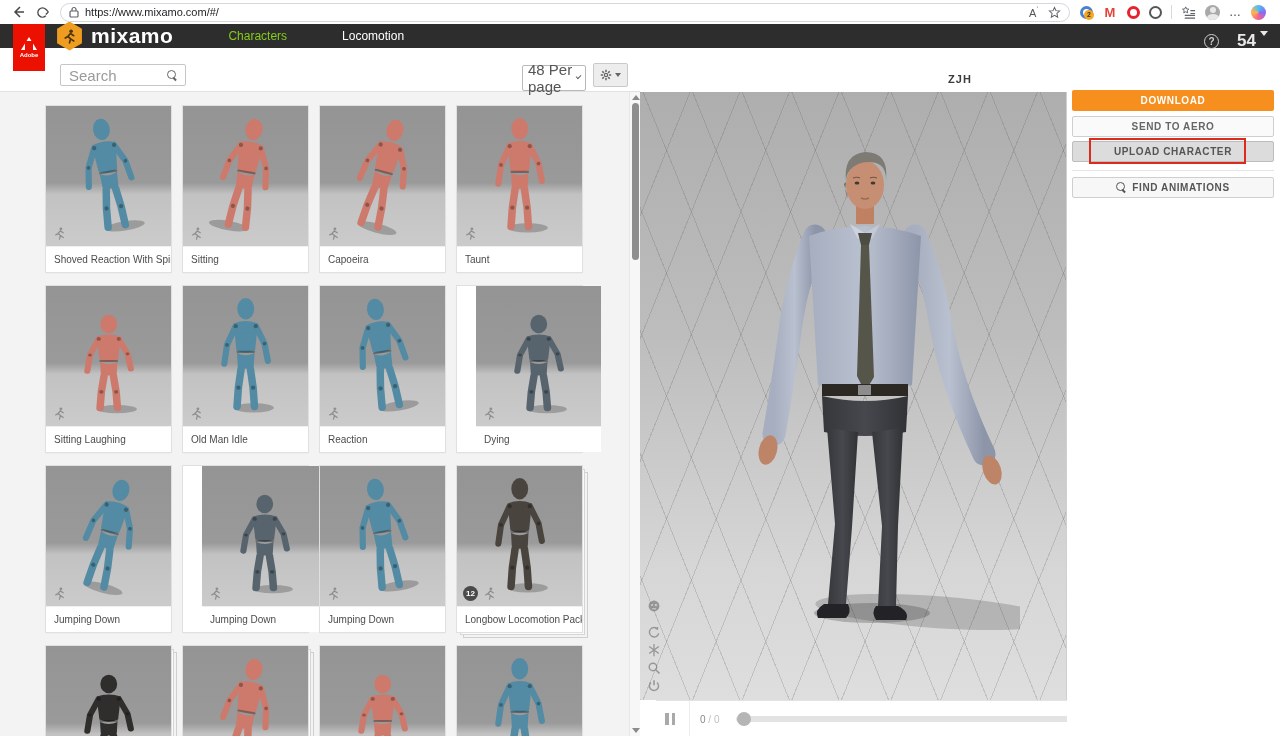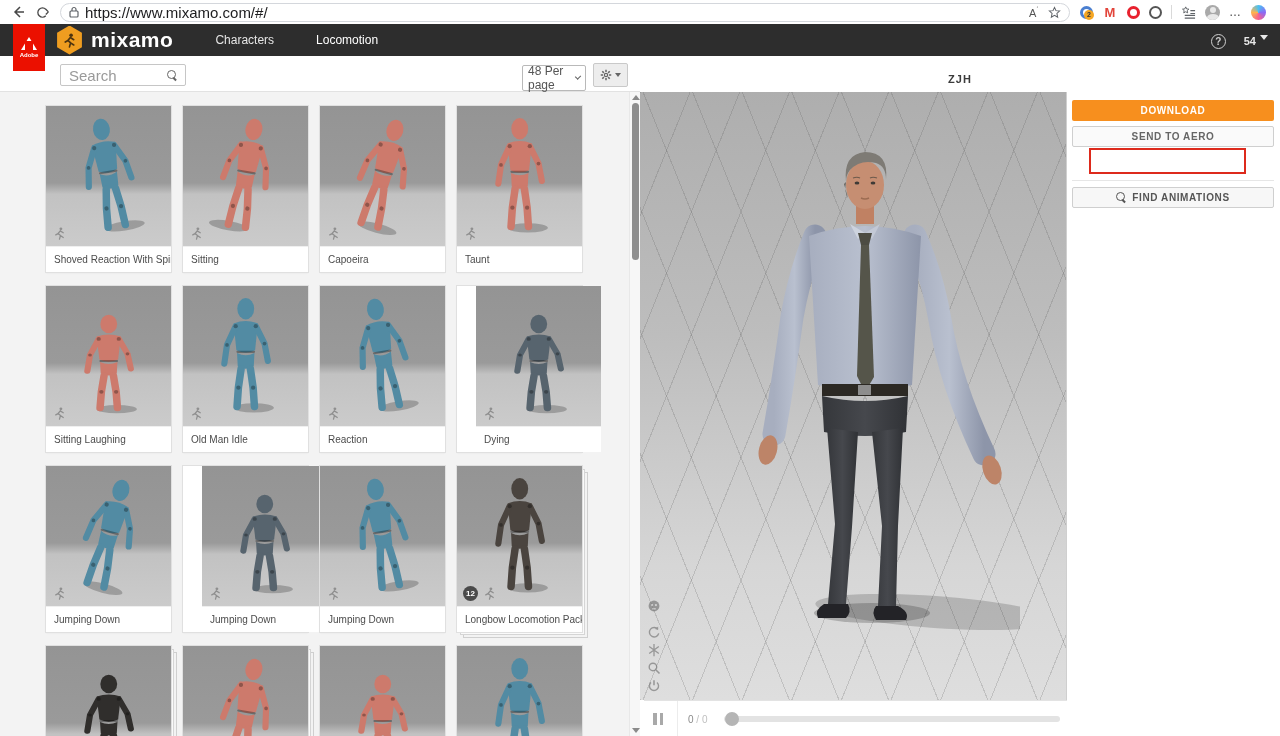--- a/index.html
+++ b/index.html
@@ -4,71 +4,71 @@
 <style>
   * { margin:0; padding:0; box-sizing:border-box; }
   html,body { width:1280px; height:736px; overflow:hidden; background:#fff;
     font-family:"Liberation Sans", sans-serif; }
 
   
   #chrome { position:absolute; left:0; top:0; width:1280px; height:24px; background:#fff; display:flex; align-items:center; }
   .nav-btn { width:24px; height:22px; display:flex; align-items:center; justify-content:center; color:#474747; }
   #urlbar { height:19px; flex:0 0 1010px; margin-left:6px; border:1px solid #d4d7dc; border-radius:10px;
     display:flex; align-items:center; padding:0 8px; background:#fff; }
-  #urlbar .url-text { font-size:15px; color:#1d1d1f; margin-left:6px; flex:1; }
+  #urlbar .url-text { font-size:11px; color:#1d1d1f; margin-left:6px; flex:1; }
   #urlbar .in-bar { color:#555; font-size:11px; margin-left:10px; }
   #chrome-right { display:flex; align-items:center; gap:9px; margin-left:10px; }
   .ext { width:16px; height:16px; position:relative; display:flex; align-items:center; justify-content:center; font-size:11px; font-weight:bold; }
   .ext-blue { width:13px; height:13px; border:3px solid #4b7fd0; border-radius:50%; }
   .ext-blue .badge2 { position:absolute; right:-4px; bottom:-4px; width:10px; height:10px; background:#f5a623; color:#333;
     border-radius:50%; font-size:7px; font-weight:bold; display:flex; align-items:center; justify-content:center; }
   .ext-gmail { color:#e2443a; font-size:13px; }
   .ext-opera { width:13px; height:13px; border:3.5px solid #e8212e; border-radius:50%; }
   .ext-cookie { width:13px; height:13px; border:2px solid #555; border-radius:50%; }
   .vdiv { width:1px; height:14px; background:#d9d9d9; }
   .avatar { width:15px; height:15px; background:#a9a9a9; border-radius:50%; position:relative; overflow:hidden; }
   .avatar::before { content:""; position:absolute; left:4.5px; top:2.5px; width:6px; height:6px; background:#e8e8e8; border-radius:50%; }
   .avatar::after { content:""; position:absolute; left:1.5px; top:9px; width:12px; height:7px; background:#e8e8e8; border-radius:50% 50% 0 0; }
   .more-dots { color:#444; font-size:12px; letter-spacing:1px; }
   .copilot { width:15px; height:15px; border-radius:50%; background:conic-gradient(#49c1f2,#8a6bf5,#f6618e,#ffb44d,#49c1f2); }
 
   
-  #appbar { position:absolute; left:0; top:24px; width:1280px; height:32px; background:#2d2d2d; display:flex; align-items:center; }
+  #appbar { position:absolute; left:0; top:24px; width:1280px; height:24px; background:#2d2d2d; display:flex; align-items:center;gap:13px; }
   #adobe-tile { position:absolute; left:13px; top:0; width:32px; height:47px; background:#eb1000; z-index:5;
     display:flex; flex-direction:column; align-items:center; justify-content:center; gap:2px; }
   #adobe-a { width:0; height:0; border-left:8px solid transparent; border-right:8px solid transparent; border-bottom:13px solid #fff; position:relative; }
   #adobe-a::after { content:""; position:absolute; left:-4px; top:4px; width:8px; height:9px; background:#eb1000; }
   #adobe-word { color:#fff; font-size:6px; font-weight:bold; }
   #brand { display:flex; align-items:center; margin-left:56px; gap:8px; }
   #hexagon { width:27px; height:29px; background:#ef9d20; clip-path:polygon(50% 0,96% 25%,96% 75%,50% 100%,4% 75%,4% 25%);
     display:flex; align-items:center; justify-content:center; }
   #hexagon svg { width:17px; height:17px; }
   #brand-name { color:#fff; font-size:21px; font-weight:bold; letter-spacing:.5px; }
   .nav-item { font-size:12px; margin-left:42px; }
-  .nav-item.inactive { color:#e5e5e5; }
+  .nav-item.inactive { color:#84cc16; }
   .nav-item.active { color:#fff; }
   #appbar-right { position:absolute; right:12px; top:0; height:34px; display:flex; align-items:center; gap:18px; }
   #help-badge { width:15px; height:15px; border:1.5px solid #cfcfcf; border-radius:50%; color:#cfcfcf;
     font-size:10px; font-weight:bold; display:flex; align-items:center; justify-content:center; }
-  #account { color:#e8e8e8; font-size:11px; font-weight:bold; display:flex; align-items:flex-start; gap:4px; }
+  #account { color:#e8e8e8; font-size:17px; font-weight:bold; display:flex; align-items:flex-start; gap:4px; }
   .caret-down { width:0; height:0; border-left:4px solid transparent; border-right:4px solid transparent; border-top:5px solid #e8e8e8; }
 
   
   #left-panel { position:absolute; left:0; top:58px; width:640px; height:678px; background:#f3f3f3; }
   #toolbar { position:absolute; left:0; top:0; width:640px; height:34px; background:#fff; border-bottom:1px solid #e2e2e2; }
   #search-box { position:absolute; left:60px; top:6px; width:126px; height:22px; border:1px solid #c6c6c6; border-radius:2px;
     background:#fff; display:flex; align-items:center; }
   #search-box input { border:none; outline:none; flex:1; min-width:0; font-size:15px; color:#333; padding:0 4px 0 8px;
     font-family:"Liberation Sans",sans-serif; background:transparent; }
   #search-box input::placeholder { color:#9a9a9a; }
   .mag { width:11px; height:11px; position:relative; flex:0 0 auto; margin-right:7px; }
   .mag::before { content:""; position:absolute; left:0; top:0; width:7px; height:7px; border:1.5px solid #666; border-radius:50%; }
   .mag::after { content:""; position:absolute; left:7px; top:7px; width:4px; height:1.5px; background:#666; transform:rotate(45deg); transform-origin:0 0; }
   #per-page { position:absolute; left:522px; top:7px; width:64px; height:20px; border:1px solid #b9b9b9; border-radius:2px; background:#fff;
-    font-size:12px; color:#555; display:flex; align-items:center; padding:12px 5px; justify-content:space-between; }
+    font-size:15px; color:#555; display:flex; align-items:center; padding:12px 5px; justify-content:space-between; }
   .chev { width:5px; height:5px; border-right:1.5px solid #666; border-bottom:1.5px solid #666; transform:rotate(45deg); margin-top:-3px; }
   #grid-settings { position:absolute; left:593px; top:5px; width:35px; height:24px; background:#ededed; border:1px solid #c9c9c9; border-radius:2px;
     display:flex; align-items:center; justify-content:center; gap:3px; }
   .tri-down { width:0; height:0; border-left:3.5px solid transparent; border-right:3.5px solid transparent; border-top:4.5px solid #666; }
 
   #grid { position:absolute; left:0; top:34px; width:628px; height:644px; overflow:hidden;
     display:grid; grid-template-columns:repeat(4,125px); grid-auto-rows:166px; gap:14px 12px; padding:14px 0 0 46px; }
   .card { position:relative; width:125px; height:166px; background:#fff; box-shadow:0 0 0 1px #e0e0e0, 0 1px 2px rgba(0,0,0,.07); }
   .card.stacked { box-shadow:0 0 0 1px #e0e0e0, 3px 3px 0 -1px #fafafa, 3px 3px 0 0 #d5d5d5, 6px 6px 0 -1px #f3f3f3, 6px 6px 0 0 #cfcfcf; }
   .thumb { position:relative; width:125px; height:140px; overflow:hidden;
@@ -105,31 +105,31 @@
   #viewer { position:absolute; left:0; top:34px; width:427px; height:608px; overflow:hidden;
     background:linear-gradient(180deg,#aeaeae 0%,#bdbdbd 40%,#d6d6d6 78%,#dedede 100%); border-right:1px solid #cfcfcf; }
   #viewer-grid { position:absolute; inset:0;
     background-image:repeating-linear-gradient(112deg, rgba(90,90,90,.22) 0 1px, transparent 1px 46px),
                      repeating-linear-gradient(68deg, rgba(90,90,90,.22) 0 1px, transparent 1px 46px); }
   #character-svg { position:absolute; left:60px; top:40px; width:320px; height:500px; }
   #viewer-tools { position:absolute; left:7px; top:507px; display:flex; flex-direction:column; gap:4px; opacity:.62; }
   #viewer-tools .vt { width:14px; height:14px; }
   #viewer-tools .vt:first-child { margin-bottom:8px; }
 
-  #player { position:absolute; left:4px; top:642px; width:427px; height:36px; background:#fff; border-top:1px solid #e3e3e3; }
+  #player { position:absolute; left:16px; top:642px; width:427px; height:36px; background:#fff; border-top:1px solid #e3e3e3; }
   #pause-btn { position:absolute; left:9px; top:12px; width:13px; height:12px; display:flex; gap:3px; }
   #pause-btn span { width:3.5px; height:12px; background:#a9a9a9; }
   #player-div { position:absolute; left:33px; top:0; width:1px; height:36px; background:#ececec; }
   #frame-counter { position:absolute; left:44px; top:13px; font-size:10px; color:#8a8a8a; }
   #frame-counter .dim { color:#c0c0c0; }
   #timeline { position:absolute; left:80px; top:15px; width:336px; height:6px; background:#e3e3e3; border-radius:3px; }
   #timeline-knob { position:absolute; left:1px; top:-4px; width:14px; height:14px; background:#b5b5b5; border-radius:50%; }
 
   
-  #sidebar { position:absolute; left:427px; top:34px; width:213px; height:644px; background:#fff; }
+  #sidebar { position:absolute; left:427px; top:24px; width:213px; height:644px; background:#fff; }
   .side-btn { position:absolute; left:5px; width:202px; height:21px; border-radius:2px; font-size:10px; font-weight:bold; letter-spacing:.6px;
     display:flex; align-items:center; justify-content:center; gap:5px; }
   #btn-download { top:8px; background:#f78f1e; color:#fff; }
   #btn-aero { top:34px; background:#fafafa; border:1px solid #cfcfcf; color:#666; }
   #btn-upload { top:59px; background:#dcdcdc; border:1px solid #bdbdbd; color:#555; }
   #side-divider { position:absolute; left:5px; top:88px; width:202px; height:1px; background:#e6e6e6; }
   #btn-find { top:95px; background:#f7f7f7; border:1px solid #cfcfcf; color:#555; }
   #btn-find .mag::before { border-color:#555; } #btn-find .mag::after { background:#555; }
   #annotation-box { position:absolute; left:22px; top:56px; width:157px; height:26px; border:2px solid #dd2a1c; z-index:9; pointer-events:none; }
 </style>
@@ -885,20 +885,21 @@
       <span class="dim"><span>/</span> <span>0</span></span>
     </div>
     <div id="timeline">
       <div id="timeline-knob"></div>
     </div>
   </div>
 
   <div id="sidebar">
     <div class="side-btn" id="btn-download">DOWNLOAD</div>
     <div class="side-btn" id="btn-aero">SEND TO AERO</div>
+    <div class="side-btn" id="btn-upload">UPLOAD CHARACTER</div>
     <div id="annotation-box"></div>
     <div id="side-divider"></div>
     <div class="side-btn" id="btn-find">
       <span class="mag" style="margin:0;"></span>
       <span>FIND ANIMATIONS</span>
     </div>
   </div>
 </div>
 
 </body></html>

